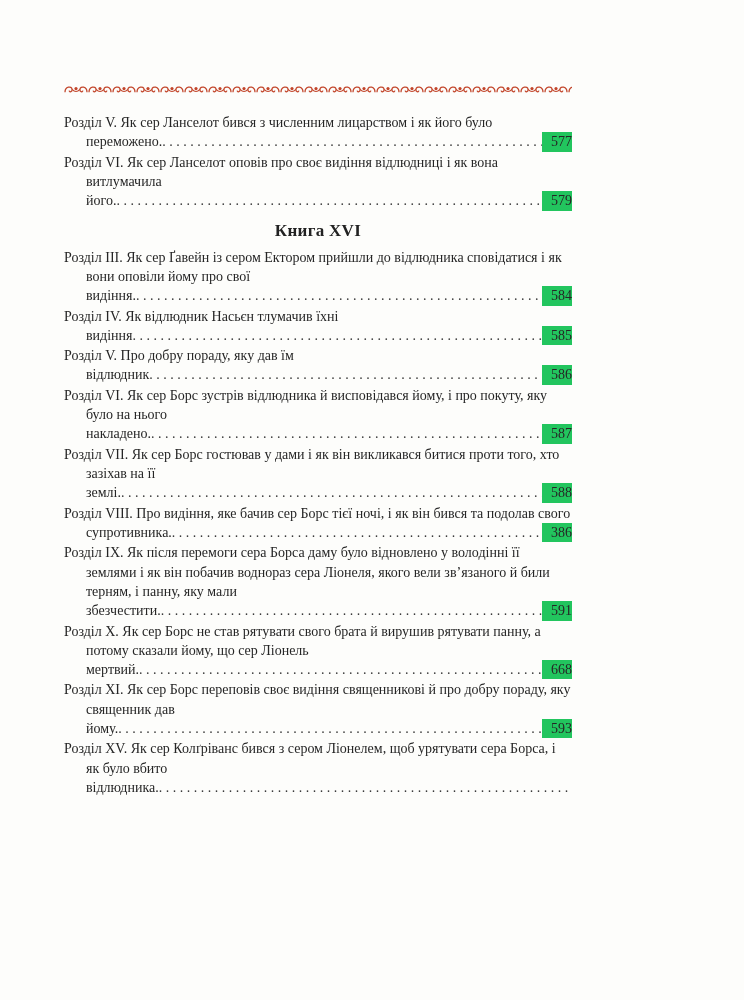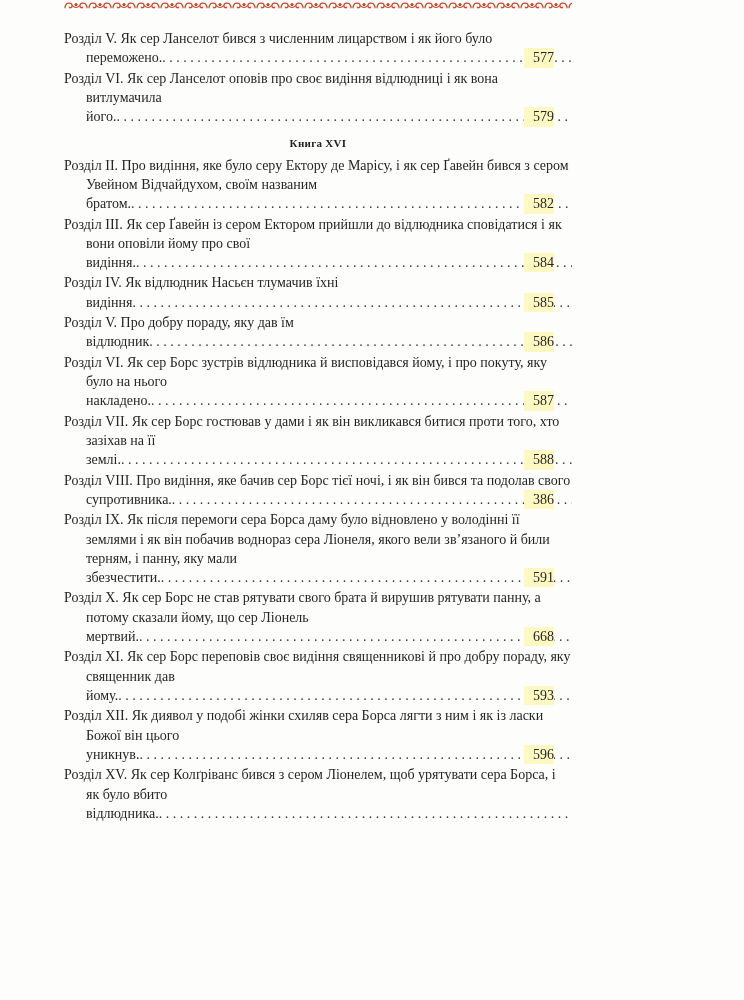--- a/index.html
+++ b/index.html
@@ -8,20 +8,21 @@
     width: 744px;
     height: 1000px;
     font-family: "Liberation Serif", "DejaVu Serif", serif;
     color: #262626;
     position: relative;
     overflow: hidden;
   }
   .page {
     width: 744px;
     height: 1000px;
+    padding-top: 84px;
     background: #fdfdfb;
   }
   .content {
     width: 508px;
     margin-left: 64px;
   }
   .orn-band {
     margin-bottom: 18px;
     line-height: 0;
   }
@@ -36,28 +37,28 @@
     text-align: left;
   }
   .entry .t::after {
     content: "......................................................................................................................................................";
     letter-spacing: 3.5px;
     white-space: nowrap;
     color: #3a3a3a;
   }
   .entry .pg {
     position: absolute;
-    right: 18px;
+    right: 0;
     bottom: 0;
-    background: #fef9c3;
+    background: #22c55e;
     padding-left: 9px;
     text-indent: 0;
   }
   .book-heading {
-    font-size: 11px;
+    font-size: 17px;
     font-weight: bold;
     text-align: center;
     margin: 10px 0 7px 0;
     letter-spacing: 0.3px;
     color: #222222;
   }
   .svgdefs { position: absolute; width: 0; height: 0; }
 </style>
 </head>
 <body>
@@ -87,24 +88,20 @@
       <span class="pg">577</span>
     </p>
     <p class="entry">
       <span class="t">Розділ VI. Як сер Ланселот оповів про своє видіння відлюдниці і як вона витлумачила його.</span>
       <span class="pg">579</span>
     </p>
 
     <h2 class="book-heading">Книга XVI</h2>
 
     <p class="entry">
-      <span class="t">Розділ II. Про видіння, яке було серу Ектору де Марісу, і як сер Ґавейн бився з сером Увейном Відчайдухом, своїм названим братом.</span>
-      <span class="pg">582</span>
-    </p>
-    <p class="entry">
       <span class="t">Розділ III. Як сер Ґавейн із сером Ектором прийшли до відлюдника сповідатися і як вони оповіли йому про свої видіння.</span>
       <span class="pg">584</span>
     </p>
     <p class="entry">
       <span class="t">Розділ IV. Як відлюдник Насьєн тлумачив їхні видіння</span>
       <span class="pg">585</span>
     </p>
     <p class="entry">
       <span class="t">Розділ V. Про добру пораду, яку дав їм відлюдник</span>
       <span class="pg">586</span>
@@ -127,22 +124,18 @@
     </p>
     <p class="entry">
       <span class="t">Розділ X. Як сер Борс не став рятувати свого брата й вирушив рятувати панну, а потому сказали йому, що сер Ліонель мертвий.</span>
       <span class="pg">668</span>
     </p>
     <p class="entry">
       <span class="t">Розділ XI. Як сер Борс переповів своє видіння священникові й про добру пораду, яку священник дав йому.</span>
       <span class="pg">593</span>
     </p>
     <p class="entry">
-      <span class="t">Розділ XII. Як диявол у подобі жінки схиляв сера Борса лягти з ним і як із ласки Божої він цього уникнув.</span>
-      <span class="pg">596</span>
-    </p>
-    <p class="entry">
       <span class="t">Розділ XV. Як сер Колґріванс бився з сером Ліонелем, щоб урятувати сера Борса, і як було вбито відлюдника.</span>
       
     </p>
 
   </div>
 </div>
 
 </body></html>

